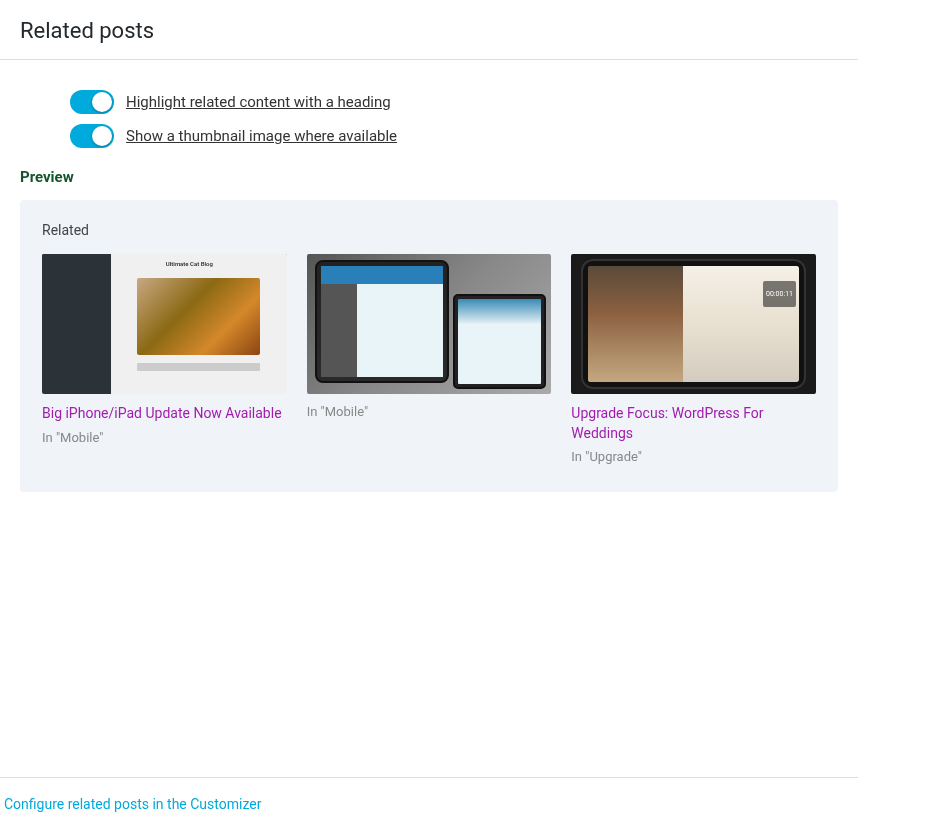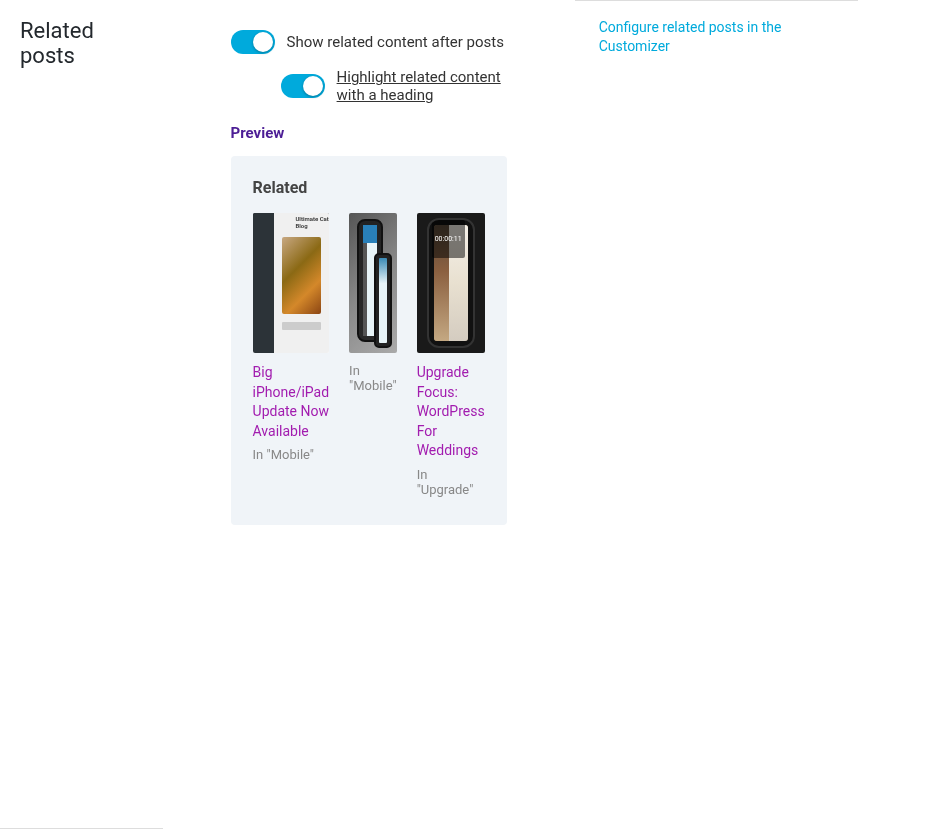--- a/index.html
+++ b/index.html
@@ -9,22 +9,21 @@
       color: #333;
       width: 950px;
       min-height: 829px;
     }
 
     .page-container {
       width: 858px;
       min-height: 829px;
       background: #fff;
       display: flex;
-      flex-direction: row;
-      gap: 48px;
+      flex-direction: column;
     }
 
     
     .page-header {
       padding: 18px 20px 16px 20px;
       border-bottom: 1px solid #ddd;
     }
     .page-title {
       font-size: 22px;
       font-weight: 400;
@@ -79,36 +78,36 @@
 
     .toggle-label {
       font-size: 15px;
       color: #333;
     }
 
     
     .preview-heading {
       font-size: 15px;
       font-weight: 700;
-      color: #4c1d95;
+      color: #14532d;
       margin-top: 20px;
       margin-bottom: 14px;
     }
 
     
     .preview-box {
       background: #f0f4f8;
       border-radius: 4px;
       padding: 22px 22px 28px 22px;
       margin-bottom: 30px;
     }
 
     .related-label {
-      font-size: 16px;
-      font-weight: 700;
+      font-size: 14px;
+      font-weight: 400;
       color: #444;
       margin-bottom: 16px;
     }
 
     .posts-grid {
       display: grid;
       grid-template-columns: repeat(3, 1fr);
       gap: 20px;
     }
 
@@ -258,81 +257,81 @@
       height: 100%;
       background: linear-gradient(to bottom, #5a4a3a 0%, #8B6040 40%, #c4a882 100%);
     }
     .thumb-3-dress {
       width: 55%;
       height: 100%;
       background: linear-gradient(to bottom, #f5f0e8 0%, #e8e0d0 50%, #d4ccc0 100%);
     }
     .thumb-3-timer {
       position: absolute;
-      top: 0; right: 8px;
+      top: 20px; right: 8px;
       font-size: 7px;
       color: #fff;
       background: rgba(0,0,0,0.5);
-      padding: 15px 3px;
+      padding: 9px 3px;
       border-radius: 2px;
     }
 
     .post-title-link {
       font-size: 14px;
       color: #a21caf;
       text-decoration: none;
       line-height: 1.4;
       margin-bottom: 6px;
       cursor: pointer;
     }
 
     .post-category {
       font-size: 13px;
       color: #888;
     }
 
     
     .footer-area {
-      padding: 16px 24px;
+      padding: 16px 4px;
       border-top: 1px solid #ddd;
     }
     .configure-link {
       font-size: 14px;
       color: #00aadc;
       text-decoration: none;
       cursor: pointer;
     }
   </style>
 </head>
 <body>
 
 <div class="page-container">
 
   <div class="page-header">
     <h1 class="page-title">Related posts</h1>
   </div>
 
   <div class="content-area">
 
-    <div class="toggle-row">
-      <div class="toggle-switch">
-        <div class="track"></div>
-        <div class="thumb"></div>
-      </div>
-      <span class="toggle-label">Show related content after posts</span>
-    </div>
 
     <div class="toggle-row indent">
       <div class="toggle-switch">
         <div class="track"></div>
         <div class="thumb"></div>
       </div>
       <span class="toggle-label">Highlight related content with a heading</span>
     </div>
 
+    <div class="toggle-row indent">
+      <div class="toggle-switch">
+        <div class="track"></div>
+        <div class="thumb"></div>
+      </div>
+      <span class="toggle-label">Show a thumbnail image where available</span>
+    </div>
 
     <div class="preview-heading">Preview</div>
 
     <div class="preview-box">
 
       <div class="related-label">Related</div>
 
       <div class="posts-grid">
 
         <div class="post-card">

